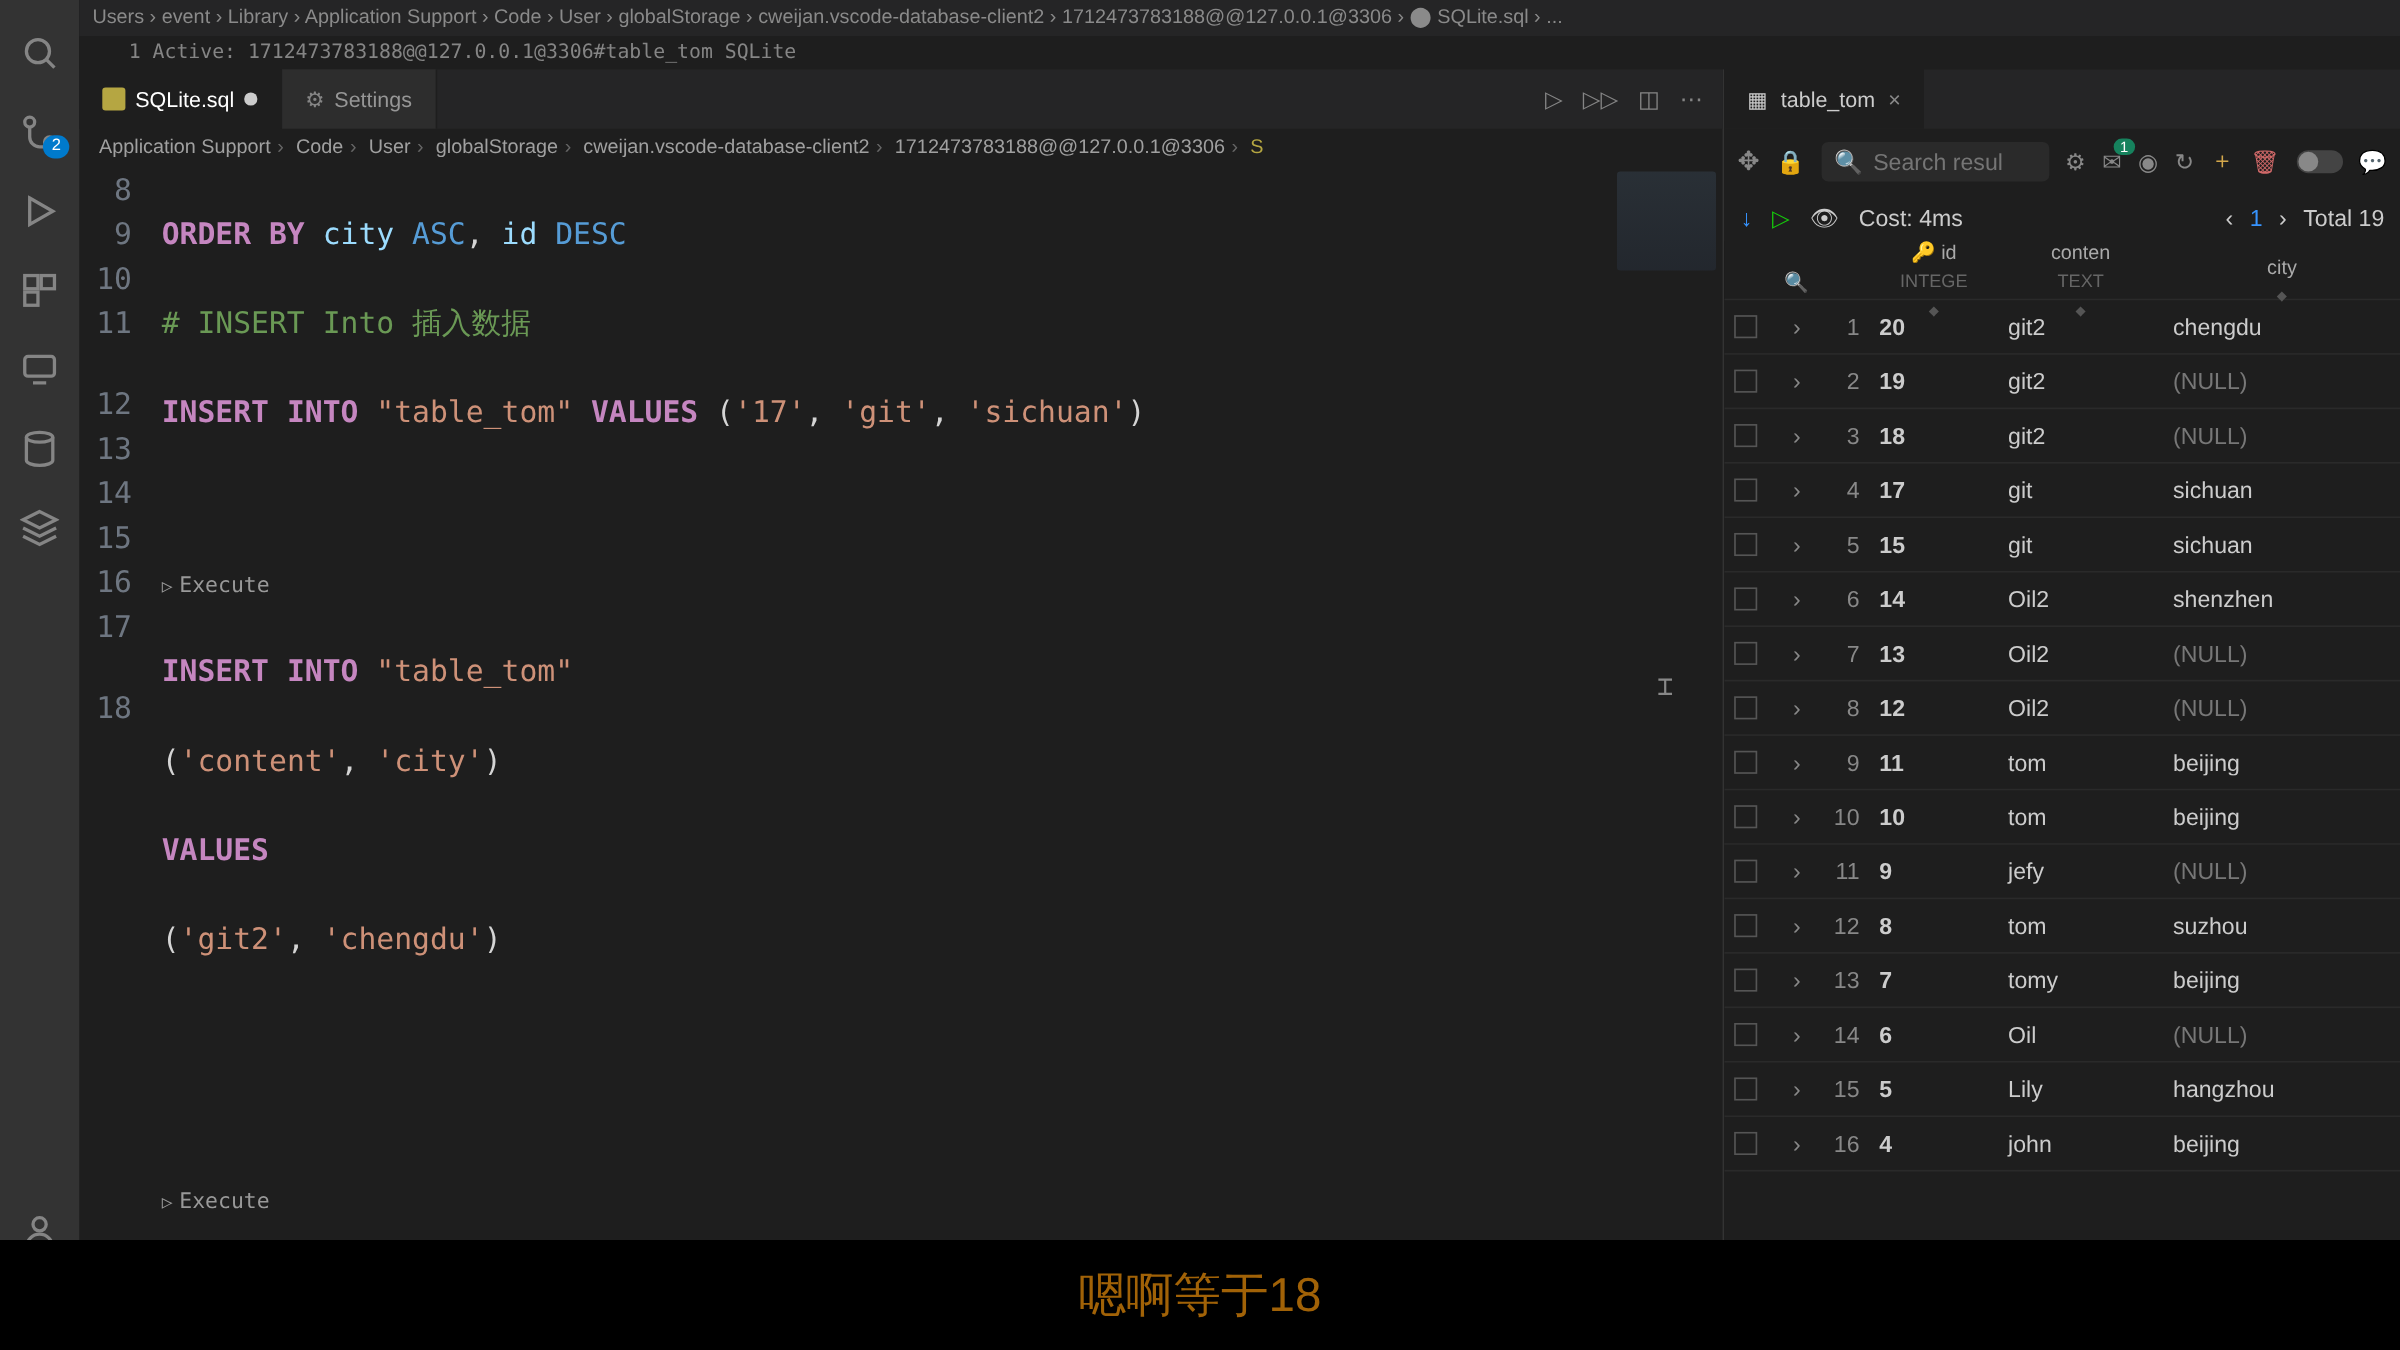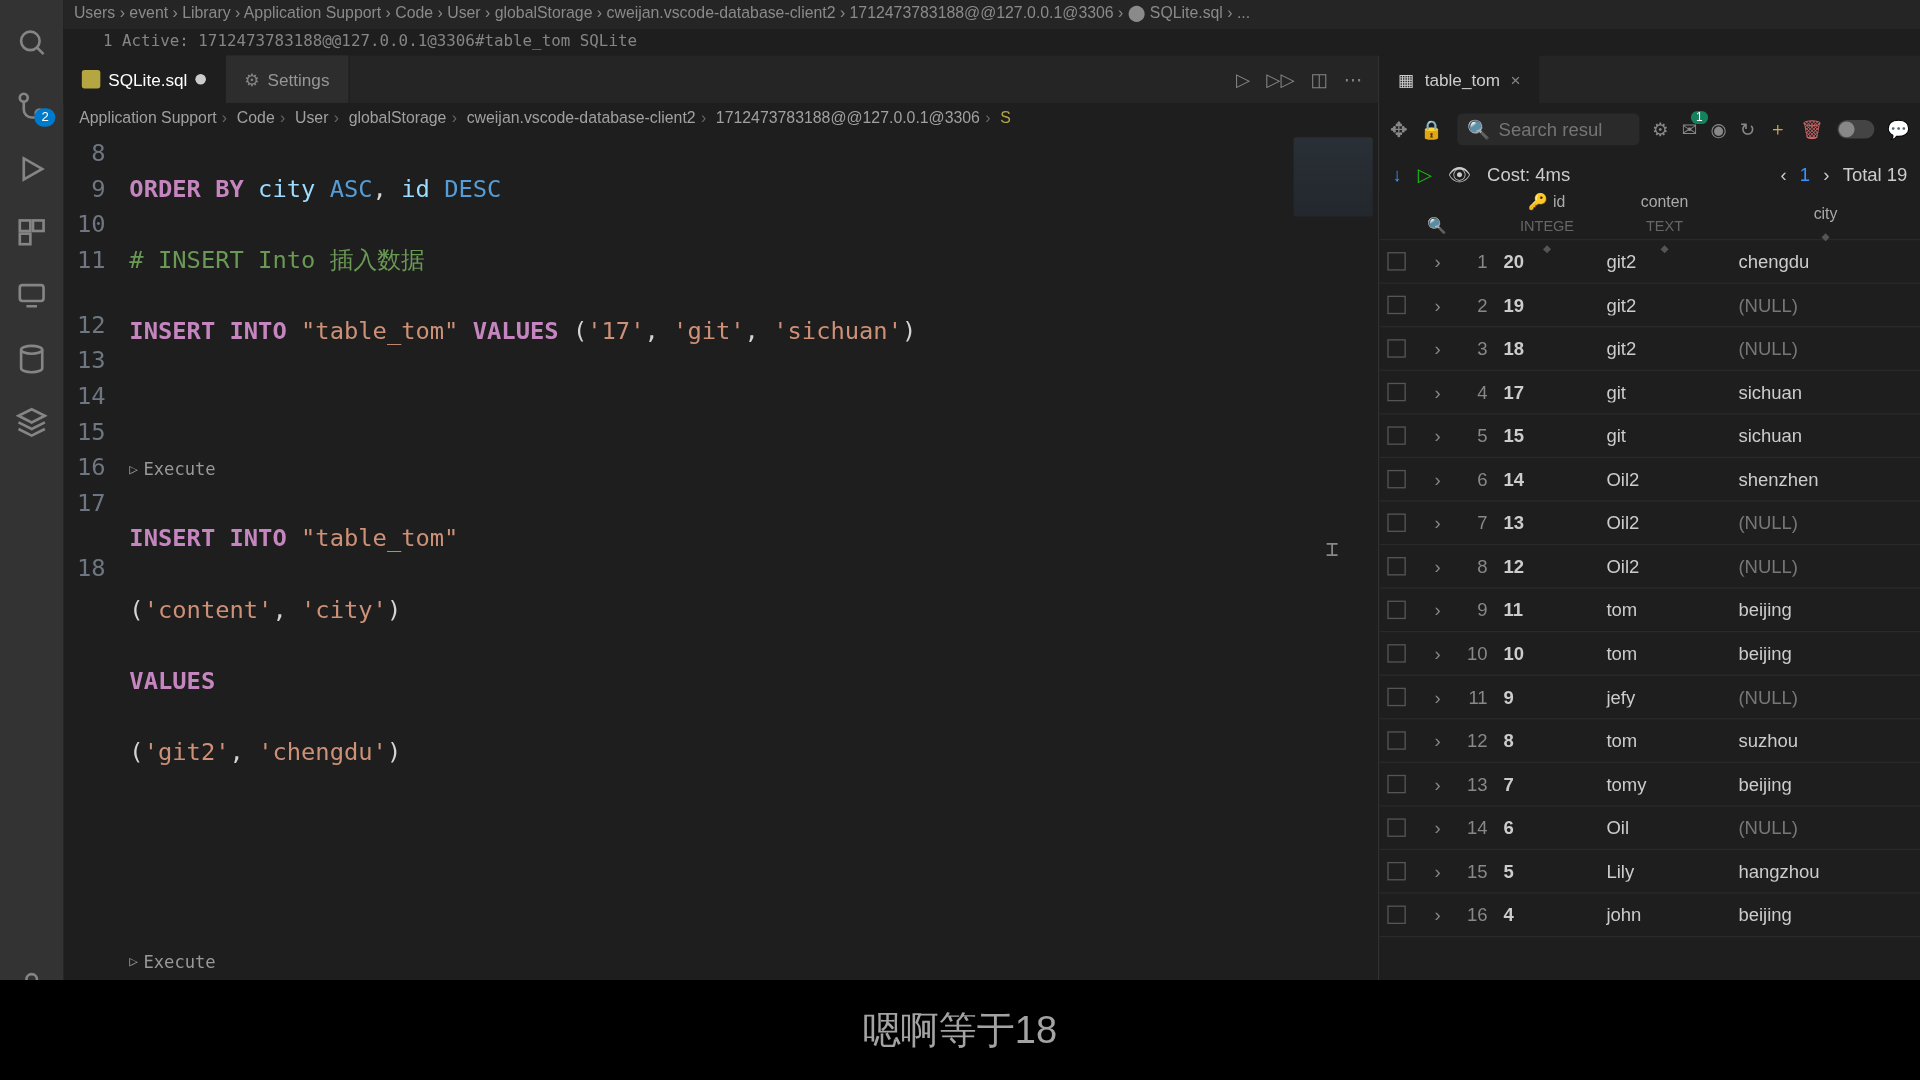--- a/index.html
+++ b/index.html
@@ -345,26 +345,26 @@
   display: flex;
   align-items: center;
 }
 .statusbar .right { margin-left: auto; display: flex; gap: 14px; }
 
 .subtitle {
   position: fixed;
   bottom: 0;
   left: 0;
   right: 0;
-  height: 100px;
+  height: 88px;
   background: #000;
   display: flex;
   align-items: center;
   justify-content: center;
-  color: #a3a3a3;
+  color: #a16207;
   font-size: 38px;
   font-weight: 500;
 }
 </style>
 </head>
 <body>
 
 <div class="app">
 
   <div class="activity-bar">

